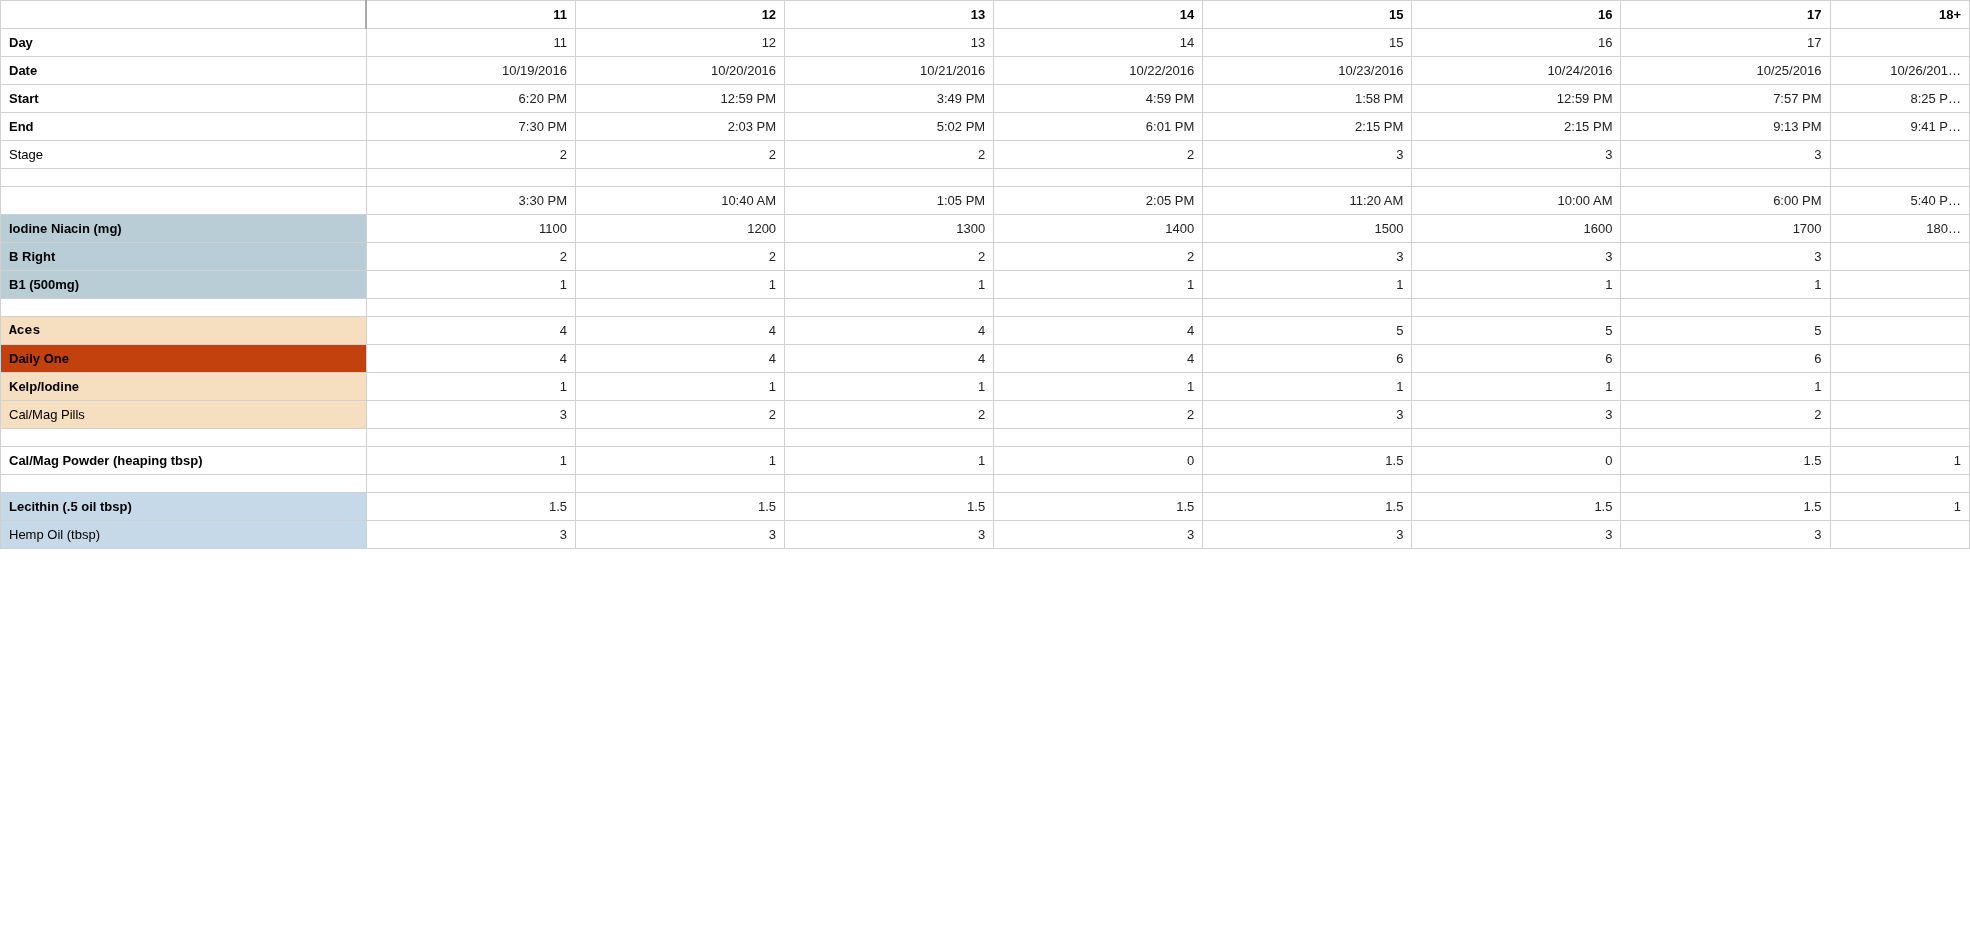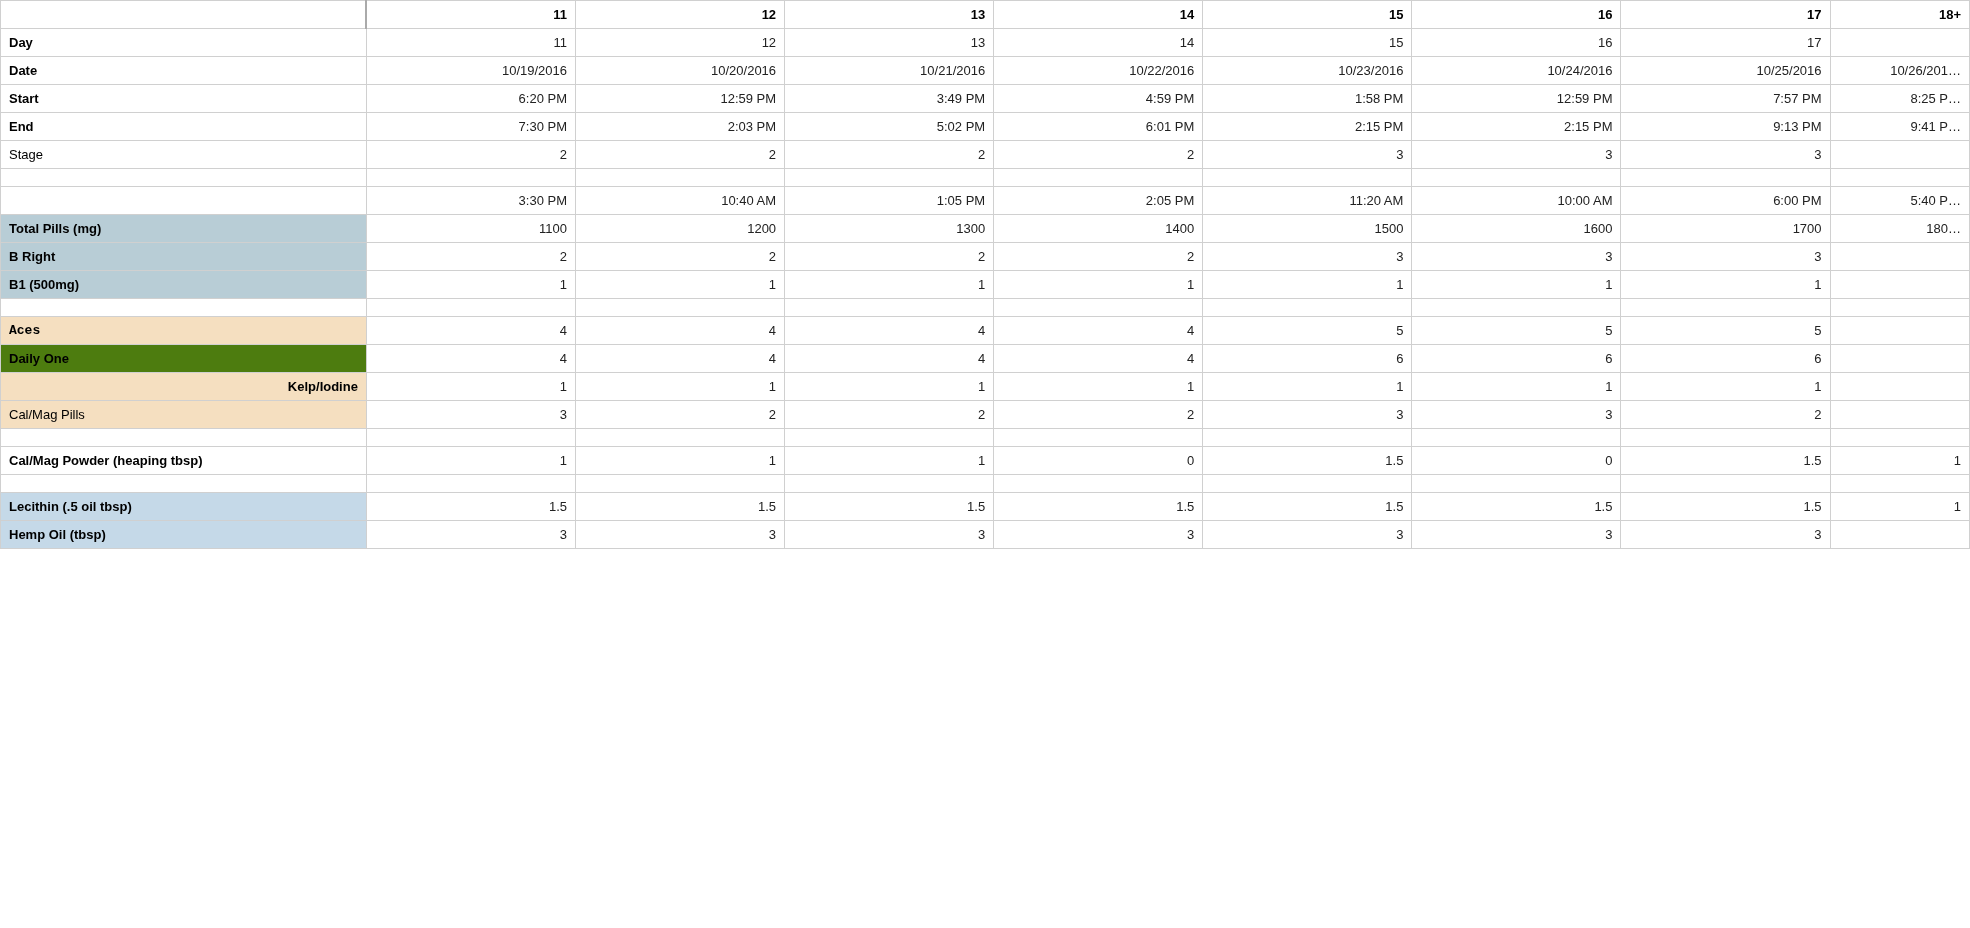--- a/index.html
+++ b/index.html
@@ -132,21 +132,21 @@
         <td class="data-cell">3:30 PM</td>
         <td class="data-cell">10:40 AM</td>
         <td class="data-cell">1:05 PM</td>
         <td class="data-cell">2:05 PM</td>
         <td class="data-cell">11:20 AM</td>
         <td class="data-cell">10:00 AM</td>
         <td class="data-cell">6:00 PM</td>
         <td class="data-cell">5:40 P…</td>
       </tr>
       <tr>
-        <td style="font-weight: bold; background: rgb(184, 205, 214);">Total Pills (mg)</td>
+        <td style="font-weight: bold; background: rgb(184, 205, 214);">Iodine Niacin (mg)</td>
         <td class="data-cell">1100</td>
         <td class="data-cell">1200</td>
         <td class="data-cell">1300</td>
         <td class="data-cell">1400</td>
         <td class="data-cell">1500</td>
         <td class="data-cell">1600</td>
         <td class="data-cell">1700</td>
         <td class="data-cell">180…</td>
       </tr>
       <tr>
@@ -187,32 +187,32 @@
         <td class="data-cell">4</td>
         <td class="data-cell">4</td>
         <td class="data-cell">4</td>
         <td class="data-cell">4</td>
         <td class="data-cell">5</td>
         <td class="data-cell">5</td>
         <td class="data-cell">5</td>
         <td class="data-cell"></td>
       </tr>
       <tr>
-        <td style="font-weight: bold; background: #4d7c0f; margin-top: 33px;">Daily One</td>
+        <td style="font-weight: bold; background: #c2410c; margin-top: 33px;">Daily One</td>
         <td class="data-cell">4</td>
         <td class="data-cell">4</td>
         <td class="data-cell">4</td>
         <td class="data-cell">4</td>
         <td class="data-cell">6</td>
         <td class="data-cell">6</td>
         <td class="data-cell">6</td>
         <td class="data-cell"></td>
       </tr>
       <tr>
-        <td style="font-weight: bold; background: rgb(245, 223, 192); text-align: right;">Kelp/Iodine</td>
+        <td style="font-weight: bold; background: rgb(245, 223, 192);">Kelp/Iodine</td>
         <td class="data-cell">1</td>
         <td class="data-cell">1</td>
         <td class="data-cell">1</td>
         <td class="data-cell">1</td>
         <td class="data-cell">1</td>
         <td class="data-cell">1</td>
         <td class="data-cell">1</td>
         <td class="data-cell"></td>
       </tr>
       <tr>
@@ -264,21 +264,21 @@
         <td class="data-cell">1.5</td>
         <td class="data-cell">1.5</td>
         <td class="data-cell">1.5</td>
         <td class="data-cell">1.5</td>
         <td class="data-cell">1.5</td>
         <td class="data-cell">1.5</td>
         <td class="data-cell">1.5</td>
         <td class="data-cell">1</td>
       </tr>
       <tr>
-        <td style="font-weight: bold; background: rgb(197, 217, 232);">Hemp Oil (tbsp)</td>
+        <td style="font-weight: normal; background: rgb(197, 217, 232);">Hemp Oil (tbsp)</td>
         <td class="data-cell">3</td>
         <td class="data-cell">3</td>
         <td class="data-cell">3</td>
         <td class="data-cell">3</td>
         <td class="data-cell">3</td>
         <td class="data-cell">3</td>
         <td class="data-cell">3</td>
         <td class="data-cell"></td>
       </tr>
     </tbody>

